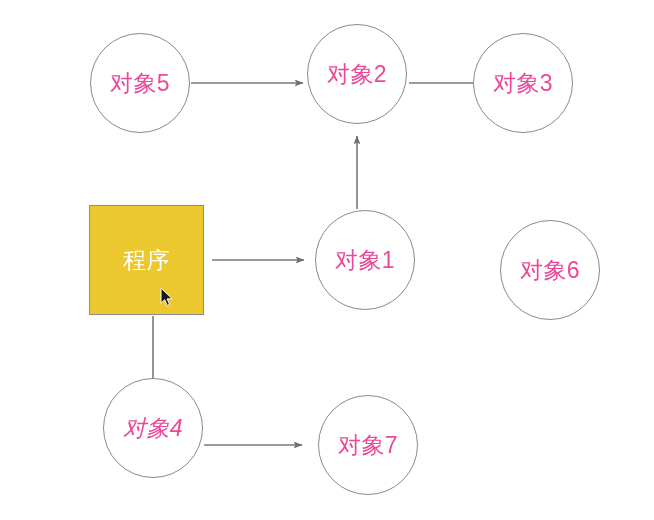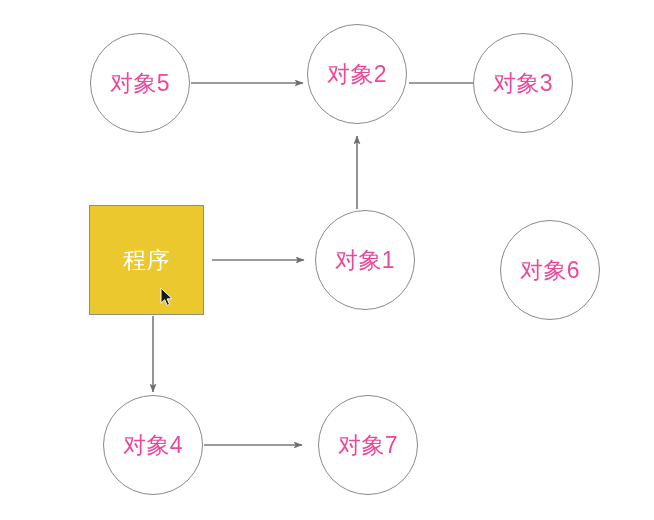--- a/index.html
+++ b/index.html
@@ -94,21 +94,21 @@
       </div>
       <div class="node node-rect" style="left: 89px; top: 205px; width: 115px; height: 110px;">
         <span class="node-label">程序</span>
       </div>
       <div class="node node-circle" style="left: 315px; top: 210px; width: 100px; height: 100px;">
         <span class="node-label">对象1</span>
       </div>
       <div class="node node-circle" style="left: 500px; top: 220px; width: 100px; height: 100px;">
         <span class="node-label">对象6</span>
       </div>
-      <div class="node node-circle" style="left: 103px; top: 395px; width: 100px; height: 100px;">
+      <div class="node node-circle" style="left: 103px; top: 378px; width: 100px; height: 100px; font-style: italic;">
         <span class="node-label">对象4</span>
       </div>
       <div class="node node-circle" style="left: 318px; top: 395px; width: 100px; height: 100px;">
         <span class="node-label">对象7</span>
       </div>
     </div>
 
   <svg id="cursor" viewBox="0 0 14 20" xmlns="http://www.w3.org/2000/svg" style="left: 160px; top: 287px;">
     <path d="M1,1 L1,16.2 L4.7,12.7 L7.2,18.4 L9.6,17.4 L7.1,11.9 L12.1,11.7 Z" fill="#1a1a1a" stroke="#ffffff" stroke-width="1"></path>
   </svg>

